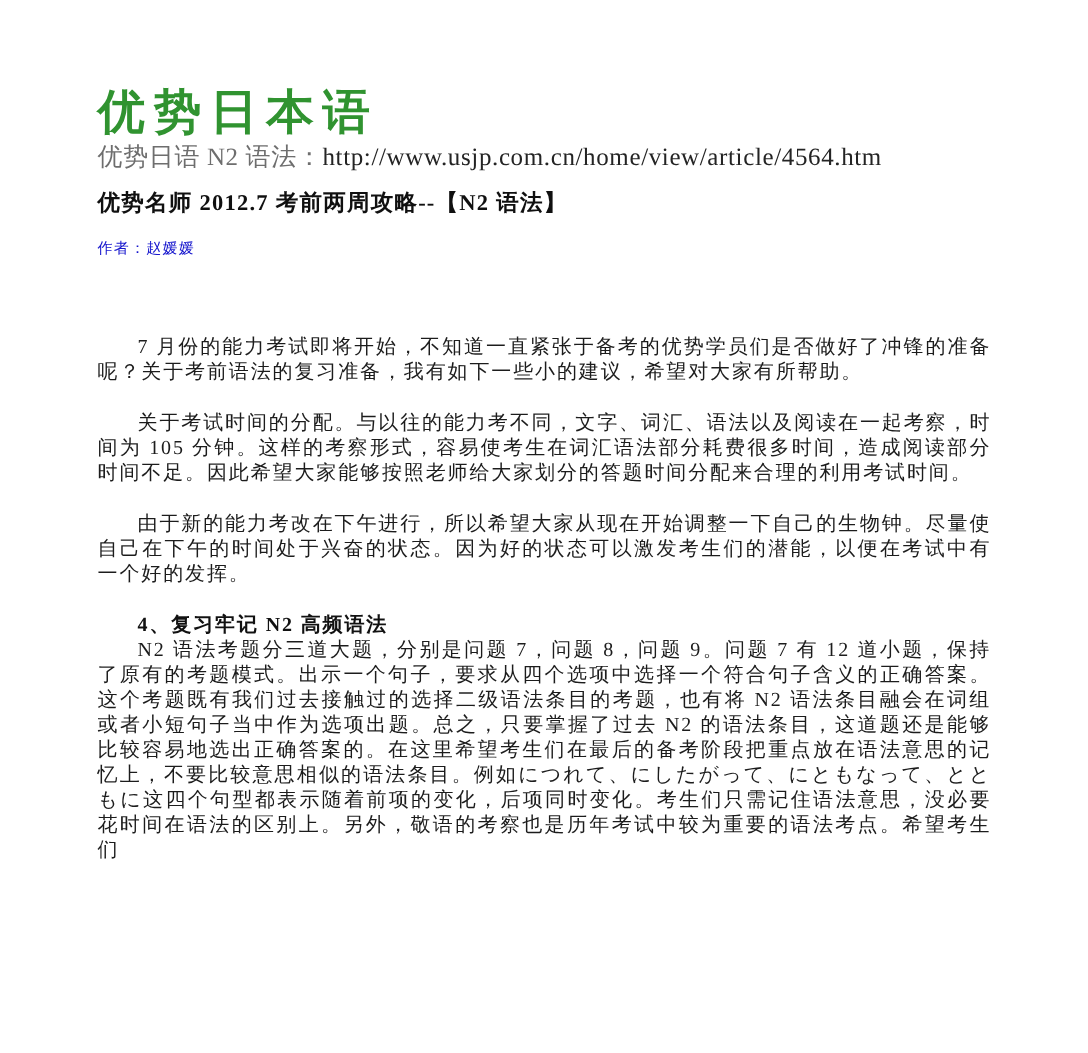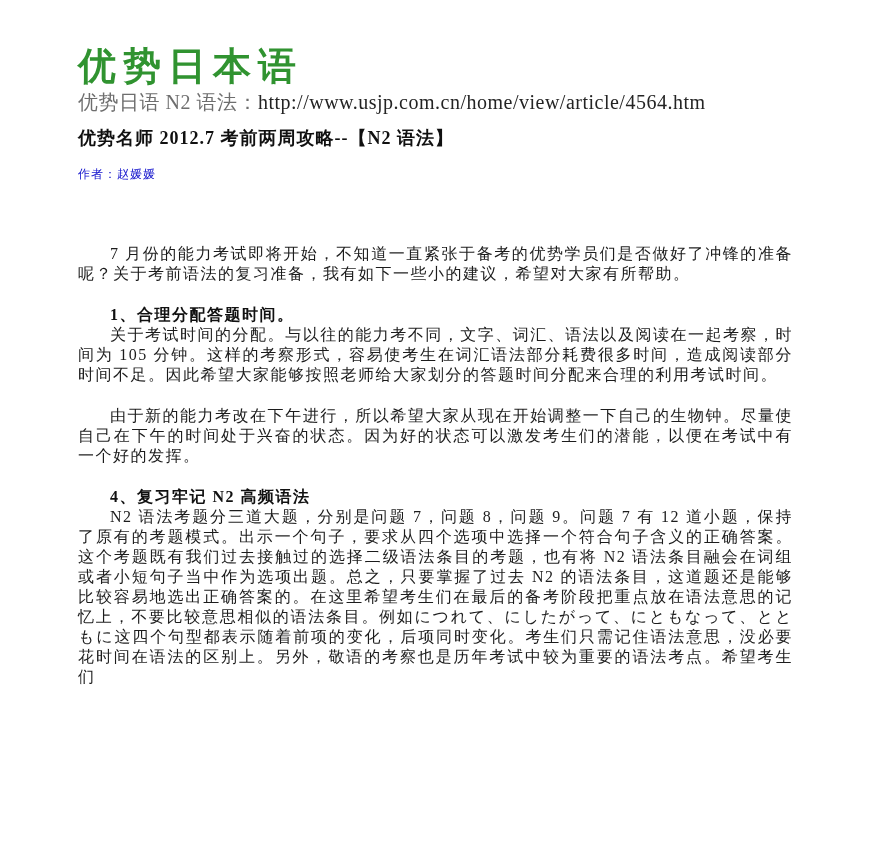--- a/index.html
+++ b/index.html
@@ -11,21 +11,21 @@
     width: 870px;
     height: 842px;
     font-family: "Liberation Serif", "DejaVu Serif", serif;
     color: #1c1c1c;
     overflow: hidden;
   }
   .page {
     box-sizing: border-box;
     width: 870px;
     height: 842px;
-    padding: 46px 77px 0 78px;
+    padding: 70px 77px 0 78px;
     background: #ffffff;
     overflow: hidden;
   }
   .logo {
     color: var(--logo_green, #309330);
     font-size: 38px;
     line-height: 40px;
     font-weight: bold;
     letter-spacing: 7px;
     font-family: "Liberation Serif", "DejaVu Serif", serif;
@@ -92,21 +92,20 @@
     <h1 class="doc-title">优势名师 2012.7 考前两周攻略--【N2 语法】</h1>
 
     <div class="author">作者：赵媛媛</div>
   </header>
 
   <main>
 
     <p class="para">7 月份的能力考试即将开始，不知道一直紧张于备考的优势学员们是否做好了冲锋的准备呢？关于考前语法的复习准备，我有如下一些小的建议，希望对大家有所帮助。</p>
 
     <section class="section">
-      <h2 class="sec-heading">1、合理分配答题时间。</h2>
       <p class="para">关于考试时间的分配。与以往的能力考不同，文字、词汇、语法以及阅读在一起考察，时间为 105 分钟。这样的考察形式，容易使考生在词汇语法部分耗费很多时间，造成阅读部分时间不足。因此希望大家能够按照老师给大家划分的答题时间分配来合理的利用考试时间。</p>
     </section>
 
 
     <section class="section">
       <p class="para">由于新的能力考改在下午进行，所以希望大家从现在开始调整一下自己的生物钟。尽量使自己在下午的时间处于兴奋的状态。因为好的状态可以激发考生们的潜能，以便在考试中有一个好的发挥。</p>
     </section>
 
     <section class="section">
       <h2 class="sec-heading">4、复习牢记 N2 高频语法</h2>

